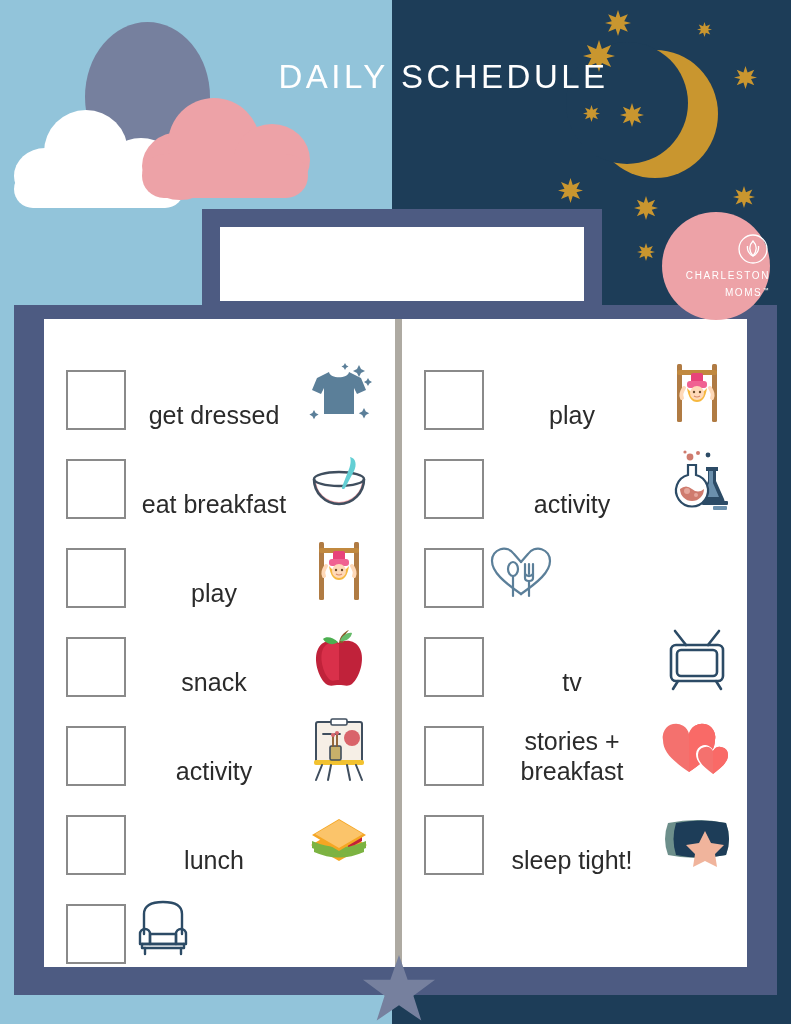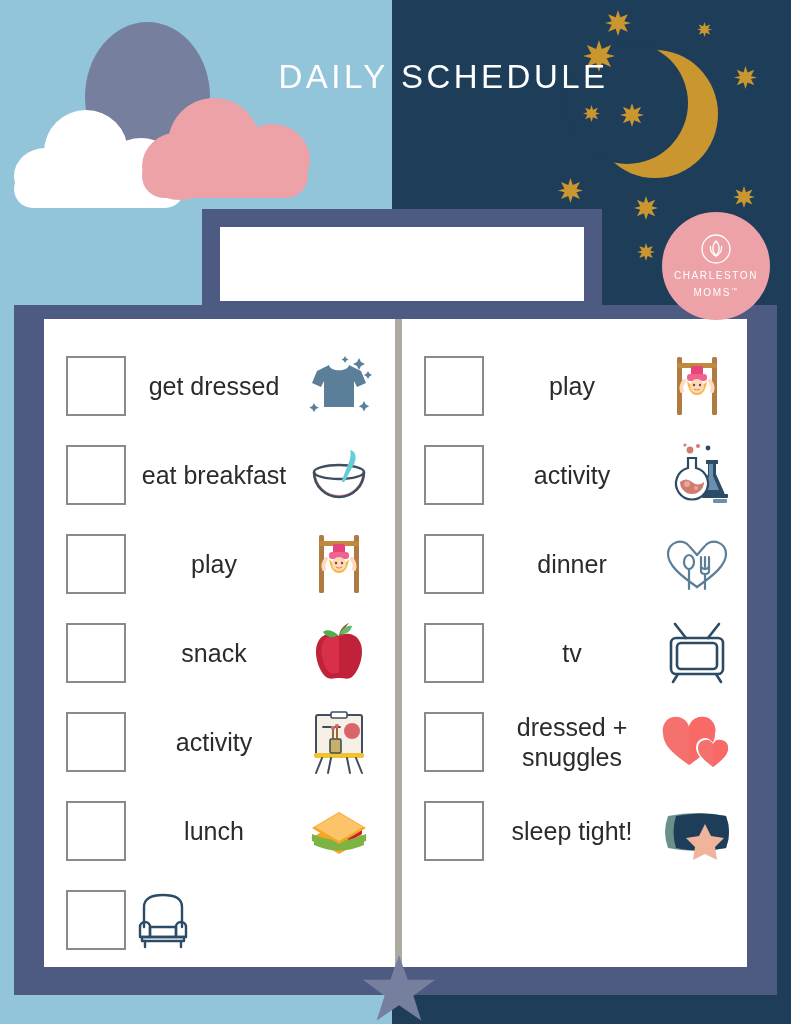--- a/index.html
+++ b/index.html
@@ -68,21 +68,21 @@
     margin-left: 48px;
   }
 
   
   .logo {
     position: absolute; left: 662px; top: 212px;
     width: 108px; height: 108px; border-radius: 50%;
     background: #eda2a7;
     z-index: 7;
     display: flex; flex-direction: column;
-    align-items: center; justify-content: center;
+    align-items: flex-end; justify-content: center;
     color: #ffffff;
   }
   .logo .flower { width: 34px; height: 34px; margin-bottom: 3px; }
   .logo .l1 { font-size: 10px; letter-spacing: 1.6px; line-height: 14px; }
   .logo .l2 { font-size: 10px; letter-spacing: 1.6px; line-height: 14px; }
   .logo .tm { font-size: 6px; vertical-align: super; }
 
   
   .name-banner {
     position: absolute; left: 202px; top: 209px; width: 400px; height: 110px;
@@ -112,21 +112,21 @@
     clip-path: polygon(50% 0%, 62% 36%, 100% 36%, 70% 59%, 81% 95%, 50% 73%, 19% 95%, 30% 59%, 0% 36%, 38% 36%);
   }
 
   
   .col { position: absolute; top: 22px; width: 348px; height: 620px; }
   .col-left  { left: 0px; }
   .col-right { left: 358px; }
 
   .row {
     position: relative; height: 89px;
-    display: flex; align-items: center;
+    display: flex; align-items: flex-end;
   }
   .checkbox {
     width: 60px; height: 60px; border: 2px solid #8a8a8a; background:#ffffff;
     flex: 0 0 auto; margin-left: 22px;
   }
   .row-label {
     flex: 1 1 auto; text-align: center;
     font-size: 25px; color: #2b2b2b; line-height: 30px;
     padding: 0 4px;
   }
@@ -345,21 +345,20 @@
       <rect x="53" y="61" width="14" height="4" rx="1" fill="#6b90ad"></rect>
       <circle cx="30" cy="12" r="3.4" fill="#cf7b6e"></circle>
       <circle cx="38" cy="8" r="2" fill="#cf7b6e"></circle>
       <circle cx="48" cy="10" r="2.4" fill="#2c4b66"></circle>
       <circle cx="25" cy="7" r="1.6" fill="#cf7b6e"></circle>
     </svg>
             </div>
           </div>
           <div class="row">
             <div class="checkbox"></div>
-            <div class="row-label">dinner</div>
             <div class="row-icon">
               <svg viewBox="0 0 74 74">
       <g fill="none" stroke="#5b7f99" stroke-width="2.2" stroke-linecap="round" stroke-linejoin="round">
         <path d="M37 60 C20 48 8 38 8 27 A12 12 0 0 1 30 20 L37 28"></path>
         <path d="M37 60 C54 48 66 38 66 27 A12 12 0 0 0 44 20 L37 28"></path>
         <ellipse cx="29" cy="35" rx="5" ry="7"></ellipse>
         <path d="M29 42 v20"></path>
         <path d="M41 30 v10 M45 30 v10 M49 30 v10"></path>
         <path d="M41 40 q4 4 8 0 v4 q0 3 -4 3 t-4 -3 z"></path>
         <path d="M45 47 v15"></path>
@@ -376,21 +375,21 @@
         <path d="M26 22 L15 8 M48 22 L59 8"></path>
         <rect x="11" y="22" width="52" height="36" rx="5"></rect>
         <rect x="17" y="27" width="40" height="26" rx="4"></rect>
         <path d="M18 58 l-5 8 M56 58 l5 8"></path>
       </g>
     </svg>
             </div>
           </div>
           <div class="row">
             <div class="checkbox"></div>
-            <div class="row-label">dressed + snuggles</div>
+            <div class="row-label">stories + breakfast</div>
             <div class="row-icon">
               <svg viewBox="0 0 74 74">
       <path fill="#f4716e" d="M29 60 C13 49 3 40 3 28 A13 13 0 0 1 29 22 A13 13 0 0 1 55 28 C55 40 45 49 29 60 Z"></path>
       <path fill="#f96a67" d="M29 22 A13 13 0 0 1 55 28 C55 40 45 49 29 60 Z"></path>
       <path fill="#ffffff" d="M53 64 C43 56 36 50 36 42 A9 9 0 0 1 53 38 A9 9 0 0 1 70 42 C70 50 63 56 53 64 Z"></path>
       <path fill="#f4716e" d="M53 62 C44 55 38 50 38 43 A8 8 0 0 1 53 39 A8 8 0 0 1 68 43 C68 50 62 55 53 62 Z"></path>
       <path fill="#f96a67" d="M53 39 A8 8 0 0 1 68 43 C68 50 62 55 53 62 Z"></path>
     </svg>
             </div>
           </div>

